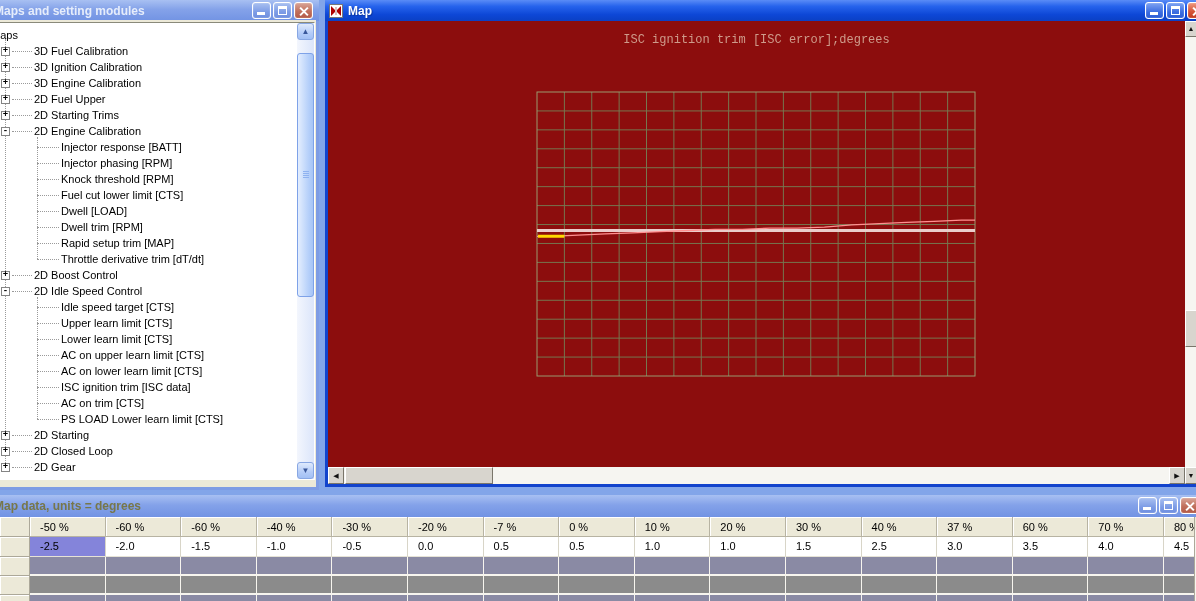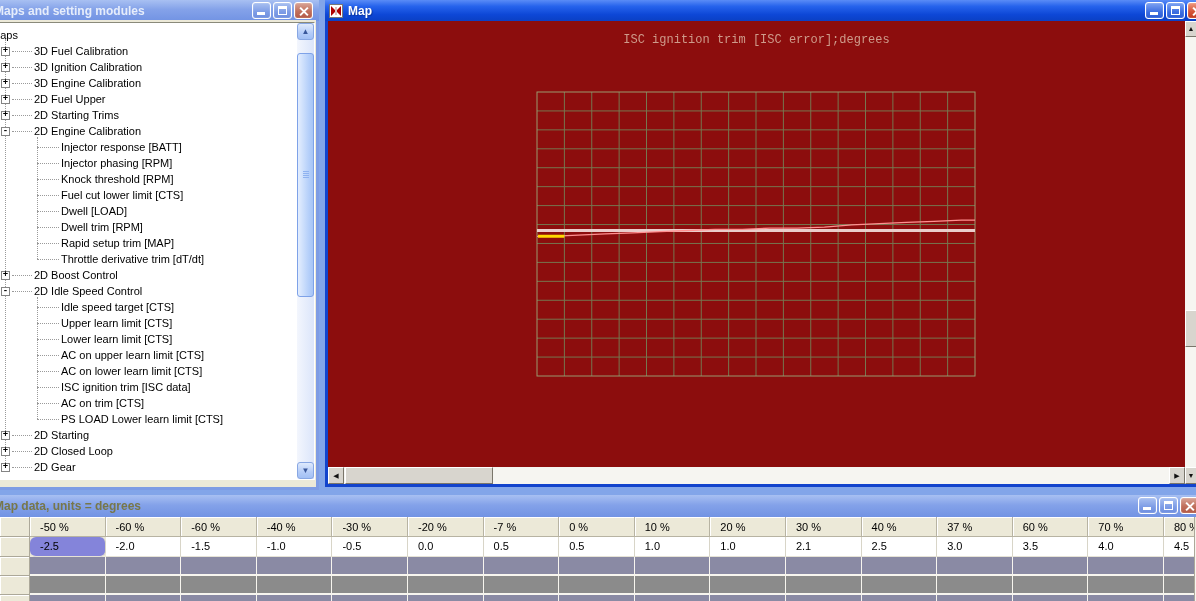--- a/index.html
+++ b/index.html
@@ -74,21 +74,21 @@
   #win-bottom .titlebar{height:22px;}
   #tbl{position:absolute;left:8px;top:22px;right:0;bottom:0;background:#ece9d8;}
   .trw{display:flex;width:1250px;}
   .cell{flex:none;font-size:11px;padding-left:10px;overflow:hidden;white-space:nowrap;color:#000;}
   .rowhdr{flex:none;width:30px;background:#ece9d8;border-right:1px solid #aca899;border-bottom:1px solid #aca899;
           box-shadow:inset 1px 1px 0 #fff;}
   .hc{width:75.6px;height:20px;line-height:20px;background:#ece9d8;
       border-right:1px solid #b7b3a2;border-bottom:1px solid #b7b3a2;box-shadow:inset 1px 1px 0 #fff;}
   .vc{width:75.6px;height:20px;line-height:19px;background:#fff;
       border-right:1px solid #d8d5c8;border-bottom:1px solid #e6e3d6;}
-  .vc.sel{background:#8484da;border-radius:6px;}
+  .vc.sel{background:#8484da;}
   .gc{width:75.6px;height:19px;border-right:1px solid #f7f5ef;border-bottom:2px solid #f7f5ef;}
   .grow1 .gc{background:#8a8aa4;} .grow2 .gc{background:#8b8b8b;} .grow3 .gc{background:#8a8aa4;}
   .tbl-sb{position:absolute;left:1194px;top:0;bottom:0;width:10px;background:#f7f5ef;border-left:1px solid #aca899;}
   .tbl-sb .sbup{display:block;width:100%;height:13px;background:#ece9d8;color:#000;
                 font-size:7px;line-height:13px;text-align:center;}
 </style>
 </head>
 <body>
 
 <div class="screen">
@@ -367,21 +367,21 @@
           <div class="cell vc sel">-2.5</div>
           <div class="cell vc">-2.0</div>
           <div class="cell vc">-1.5</div>
           <div class="cell vc">-1.0</div>
           <div class="cell vc">-0.5</div>
           <div class="cell vc">0.0</div>
           <div class="cell vc">0.5</div>
           <div class="cell vc">0.5</div>
           <div class="cell vc">1.0</div>
           <div class="cell vc">1.0</div>
-          <div class="cell vc">2.1</div>
+          <div class="cell vc">1.5</div>
           <div class="cell vc">2.5</div>
           <div class="cell vc">3.0</div>
           <div class="cell vc">3.5</div>
           <div class="cell vc">4.0</div>
           <div class="cell vc">4.5</div>
         </div>
       <div class="trw grow1" id="gray-row-1">
           <div class="cell rowhdr" style="height: 19px;"></div>
           <div class="cell gc"></div>
           <div class="cell gc"></div>

